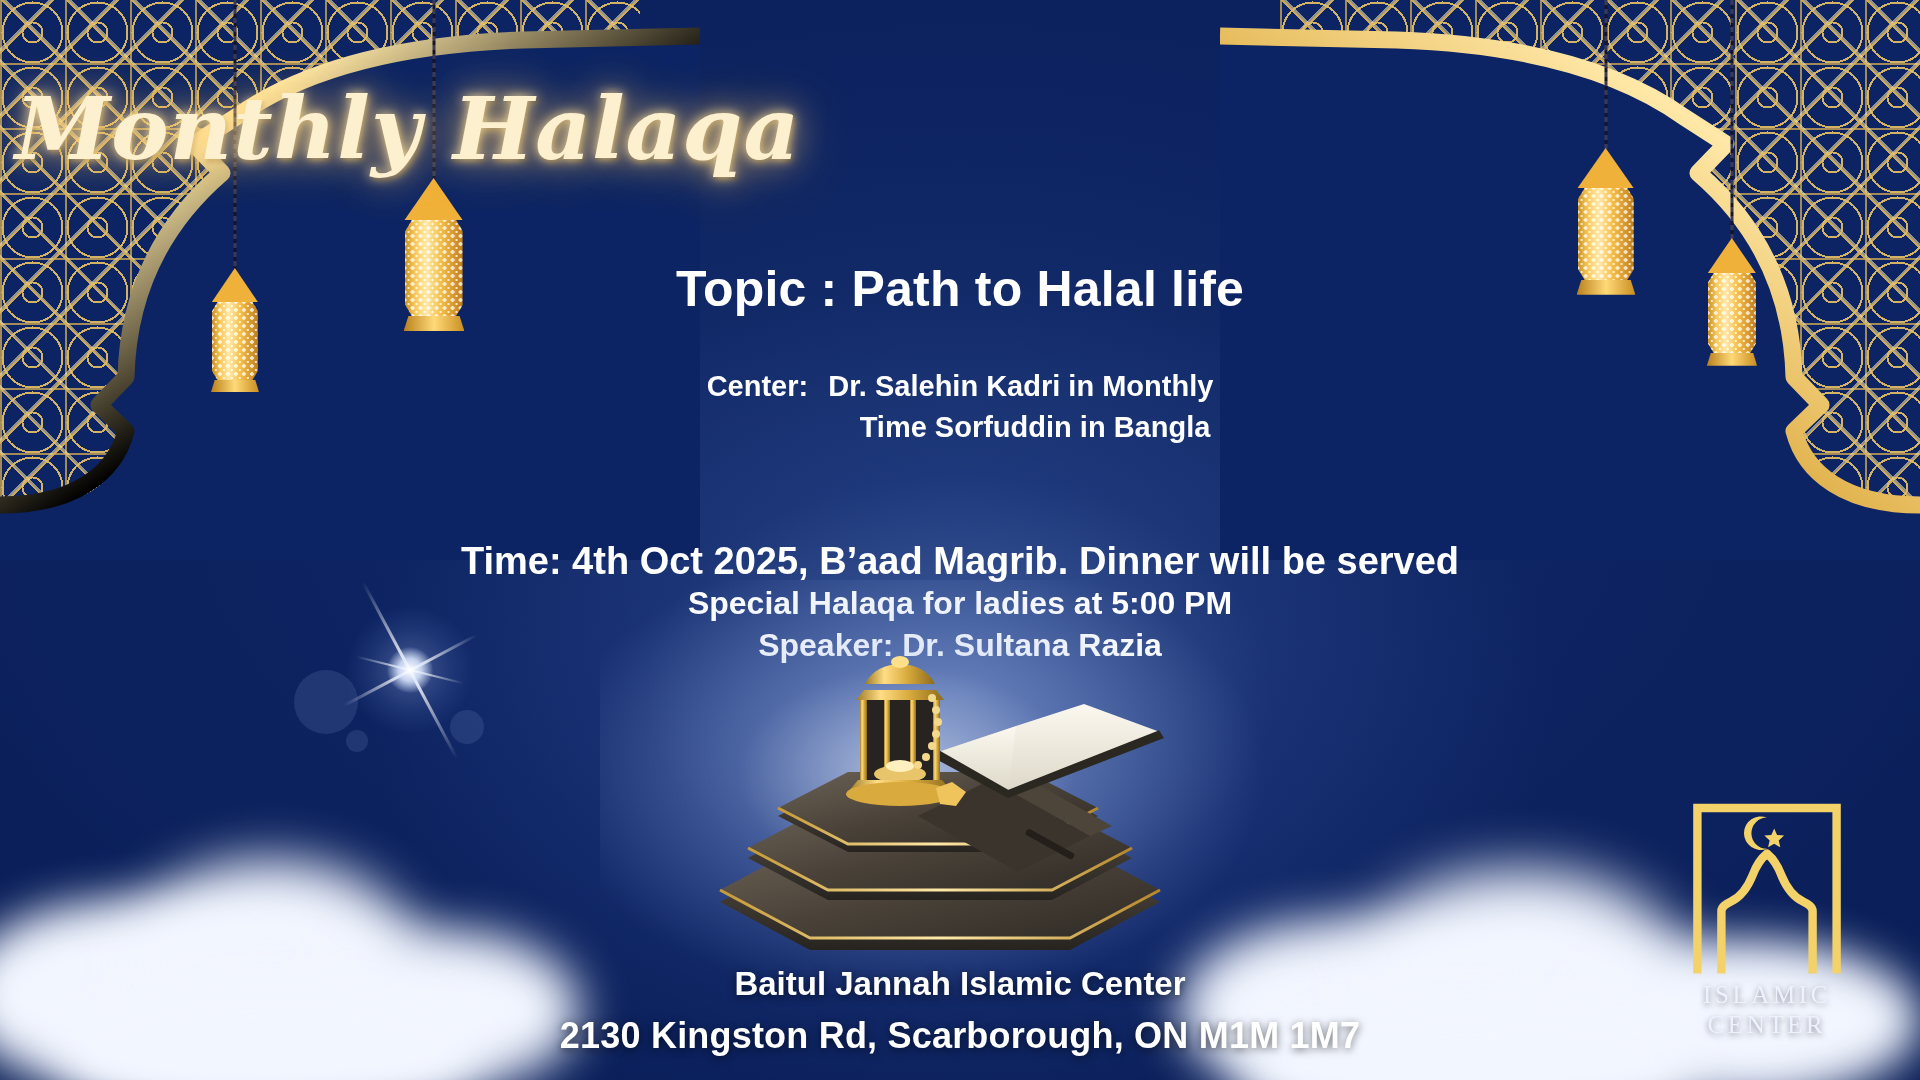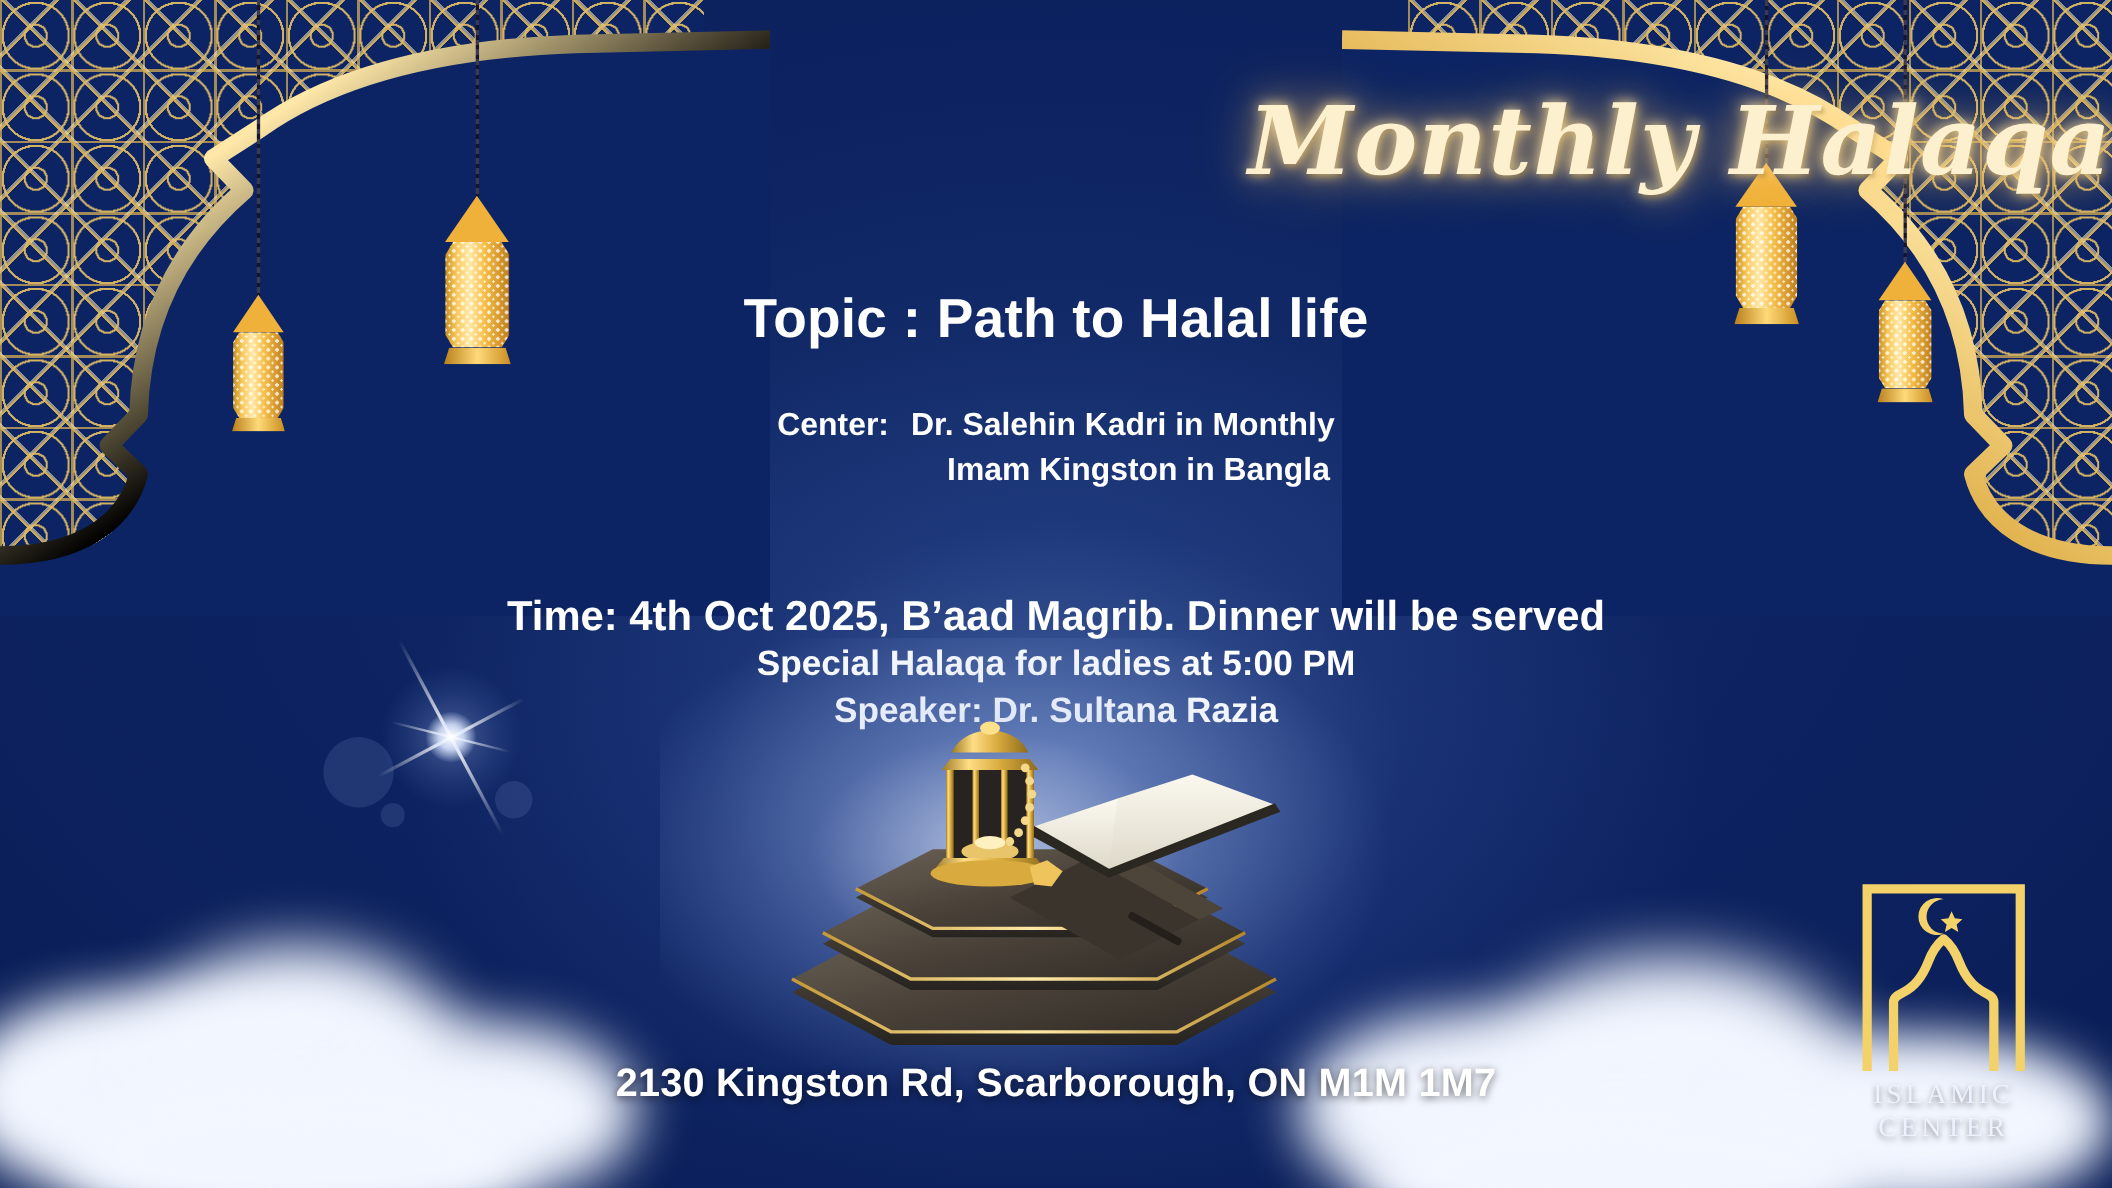--- a/index.html
+++ b/index.html
@@ -67,21 +67,21 @@
     box-shadow:0 0 22px rgba(255,190,90,0.45);
   }
   .lantern .base{
     width:calc(var(--hw)*2.1); height:calc(var(--bodyh)*0.16); margin:0 auto;
     background:linear-gradient(90deg,#b97f1c,#ffd978,#c98d20);
     clip-path:polygon(8% 0,92% 0,100% 100%,0 100%);
   }
 
   
   #title{
-    position:absolute; top:78px; left:0; right:0; text-align:right;
+    position:absolute; top:78px; left:15px; right:0; text-align:left;
     font-family:"DejaVu Serif", serif; font-weight:bold; font-style:italic;
     font-size:86px; letter-spacing:1px; color:#fdf0cf;
     text-shadow:
       0 0 12px rgba(255,228,160,0.95),
       0 0 34px rgba(255,206,110,0.75),
       0 0 60px rgba(255,190,80,0.45),
       2px 3px 4px rgba(80,50,0,0.45);
   }
 
   .center-text{ position:absolute; left:0; right:0; text-align:center; color:#ffffff; }
@@ -251,21 +251,21 @@
     <div class="orb" style="left:46px;top:170px;width:22px;height:22px;"></div>
   </div>
 
   <div id="title">Monthly Halaqa</div>
 
   <div id="topic" class="center-text">Topic : Path to Halal life</div>
 
   <div id="speakers" class="center-text">
     <span>Center:</span>
     <span style="margin-left:12px;">Dr. Salehin Kadri in Monthly</span>
-    <span class="indent">Imam Kingston in Bangla</span>
+    <span class="indent">Time Sorfuddin in Bangla</span>
   </div>
 
   <div id="timeline" class="center-text">Time: 4th Oct 2025, B’aad Magrib. Dinner will be served</div>
 
   <div id="ladies" class="center-text">
     <div>Special Halaqa for ladies at 5:00 PM</div>
     <div>Speaker: Dr. Sultana Razia</div>
   </div>
 
   <div id="centerpiece">
@@ -374,16 +374,17 @@
                C91,58 95,52 100,48 C105,52 109,58 112,66
                C116,76 122,84 130,88 C134,90 138,92 138,96 L138,148" fill="none" stroke="#f3d269" stroke-width="7" stroke-linejoin="round"></path>
 
       <path d="M100,18 A14,14 0 1 0 100,44 A11,11 0 1 1 100,18 Z" fill="#f3d269"></path>
       <polygon points="106,27 108.4,32.4 114.2,33 109.8,37 111.1,42.8 106,39.7 100.9,42.8 102.2,37 97.8,33 103.6,32.4" fill="#f3d269"></polygon>
     </svg>
     <div class="sub">ISLAMIC CENTER</div>
   </div>
 
   <div id="venue">
+    <div>Baitul Jannah Islamic Center</div>
     <div class="addr">2130 Kingston Rd, Scarborough, ON M1M 1M7</div>
   </div>
 
 </div>
 
 </body></html>

